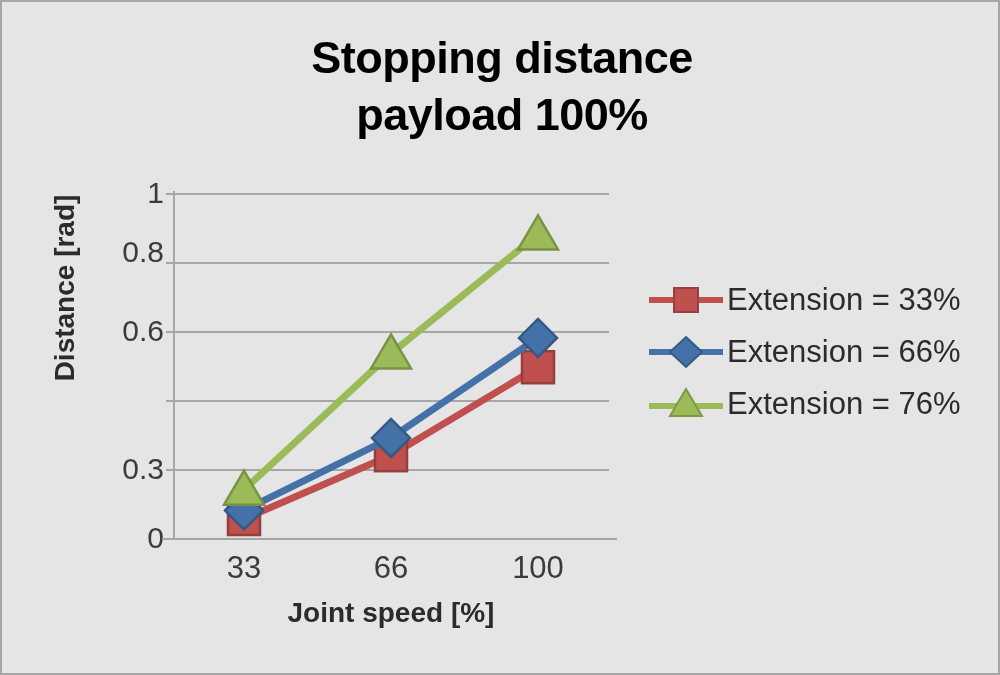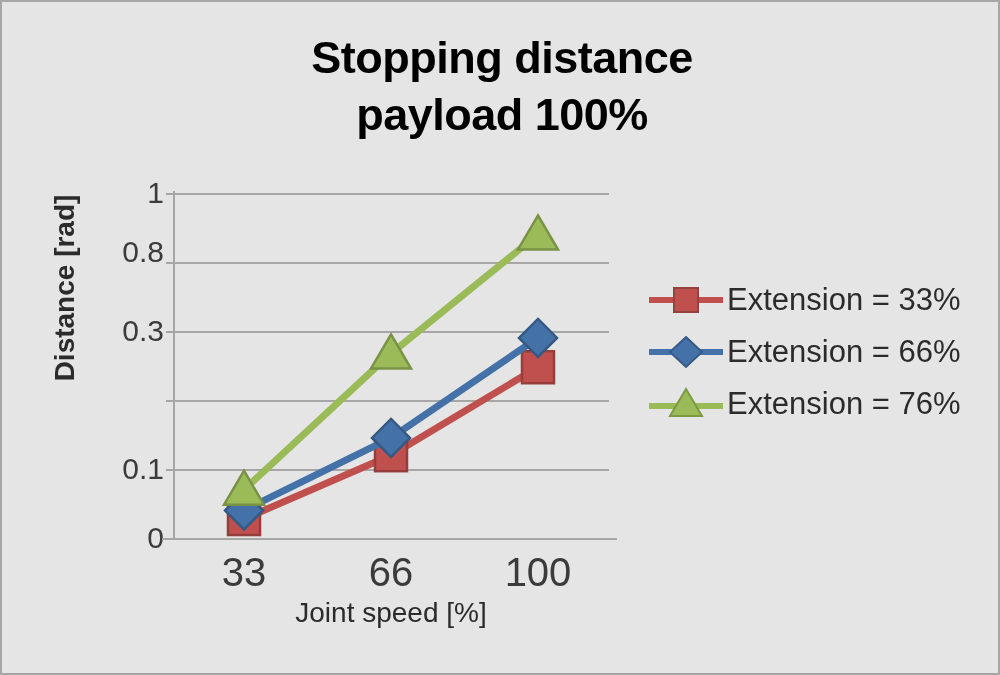--- a/index.html
+++ b/index.html
@@ -104,31 +104,31 @@
     transform: rotate(-90deg);
     transform-origin: center center;
     white-space: nowrap;
   }
   .x-tick-label {
     position: absolute;
     top: 548px;
     width: 120px;
     margin-left: -60px;
     text-align: center;
-    font-size: 40px;
+    font-size: 31px;
     color: #3b3b3b;
   }
   #x-axis-title {
     position: absolute;
     left: 171px;
     top: 595px;
     width: 436px;
     text-align: center;
     font-size: 28px;
-    font-weight: normal;
+    font-weight: bold;
     color: #2b2b2b;
     white-space: nowrap;
   }
 
   
   #series-svg {
     position: absolute;
     left: 0;
     top: 0;
     width: 1000px;
@@ -168,22 +168,22 @@
 
   <div id="chart-title">
     <span class="line">Stopping distance</span>
     <span class="line">payload 100%</span>
   </div>
 
   <div id="y-axis-title">Distance [rad]</div>
 
   <div id="y-tick-labels">
     <div class="y-tick-label" style="top:536px">0</div>
-    <div class="y-tick-label" style="top:467px">0.1</div>
-    <div class="y-tick-label" style="top:329px">0.3</div>
+    <div class="y-tick-label" style="top:467px">0.3</div>
+    <div class="y-tick-label" style="top:329px">0.6</div>
     <div class="y-tick-label" style="top:250px">0.8</div>
     <div class="y-tick-label" style="top:191px">1</div>
   </div>
 
   <div class="y-tick-mark" style="top:191px"></div>
   <div class="y-tick-mark" style="top:260px"></div>
   <div class="y-tick-mark" style="top:329px"></div>
   <div class="y-tick-mark" style="top:398px"></div>
   <div class="y-tick-mark" style="top:467px"></div>
   <div class="y-tick-mark" style="top:536px"></div>

